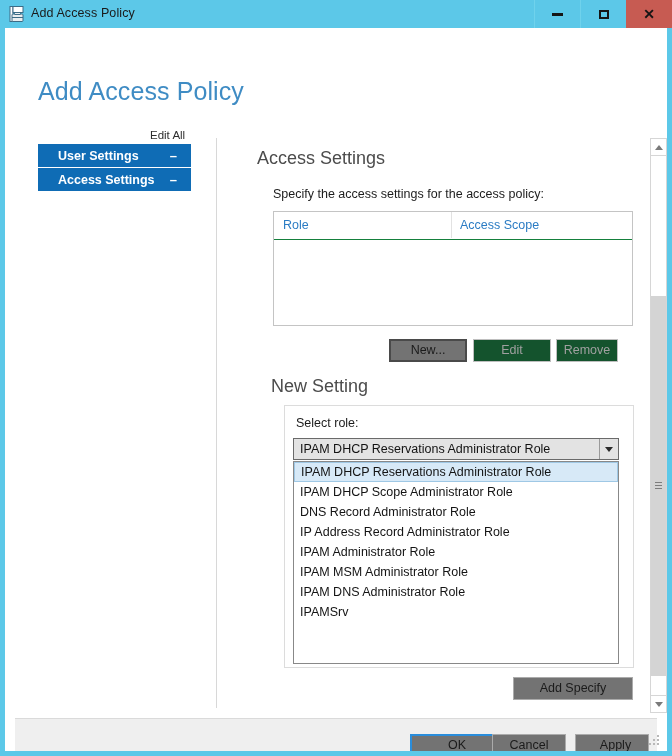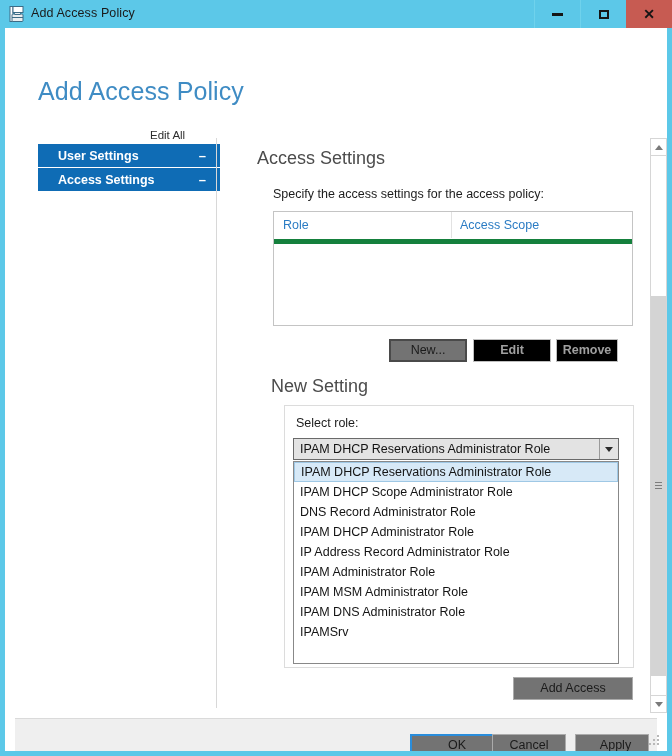--- a/index.html
+++ b/index.html
@@ -110,21 +110,21 @@
     position: absolute;
     left: 145px; top: 101px;
     font-size: 11.5px;
     color: #2d2d2d;
     cursor: pointer;
     white-space: nowrap;
   }
   .nav-list {
     position: absolute;
     left: 33px; top: 116px;
-    width: 182px;
+    width: 153px;
   }
   .nav-item {
     position: relative;
     height: 23px;
     background: #0f6cb5;
     color: #ffffff;
     font-size: 12.5px;
     font-weight: bold;
     display: flex;
     align-items: center;
@@ -170,21 +170,21 @@
     left: 268px; top: 183px;
     width: 360px;
     height: 115px;
     background: #ffffff;
     border: 1px solid #c4c4c4;
     box-sizing: border-box;
   }
   .grid-header {
     position: relative;
     height: 27px;
-    border-bottom: 5px solid #15803d;
+    border-bottom: 1px solid #15803d;
   }
   .grid-col {
     position: absolute;
     top: 6px;
     font-size: 12.5px;
     color: #2b7cc4;
     cursor: pointer;
     white-space: nowrap;
   }
   .grid-col.c1 { left: 9px; }
@@ -206,21 +206,21 @@
     font-family: "Liberation Sans", sans-serif;
     font-size: 12.5px;
     color: #1b1b1b;
     text-align: center;
     line-height: 21px;
     cursor: default;
     padding: 0;
     white-space: nowrap;
   }
   .btn.focused { border: 2px solid #4a4a4a; line-height: 19px; }
-  .btn.disabled { color: #a0a0a0; border-color: #bfbfbf; background: #000000; font-weight: bold; }
+  .btn.disabled { color: #a0a0a0; border-color: #bfbfbf; background: #14532d; }
   .btn.default-btn { border: 2px solid #2a8ddb; line-height: 19px; }
 
   .btn-new    { left: 384px; top: 311px; width: 78px; }
   .btn-edit   { left: 468px; top: 311px; width: 78px; }
   .btn-remove { left: 551px; top: 311px; width: 62px; }
 
   
   .group-title {
     position: absolute;
     left: 266px; top: 348px;
@@ -468,29 +468,28 @@
       <span class="combo-value">IPAM DHCP Reservations Administrator Role</span>
       <span class="combo-arrow-box">
         <span class="arrow-down"></span>
       </span>
     </div>
 
     <div class="dropdown">
       <div class="dd-item selected">IPAM DHCP Reservations Administrator Role</div>
       <div class="dd-item">IPAM DHCP Scope Administrator Role</div>
       <div class="dd-item">DNS Record Administrator Role</div>
-      <div class="dd-item">IPAM DHCP Administrator Role</div>
       <div class="dd-item">IP Address Record Administrator Role</div>
       <div class="dd-item">IPAM Administrator Role</div>
       <div class="dd-item">IPAM MSM Administrator Role</div>
       <div class="dd-item">IPAM DNS Administrator Role</div>
       <div class="dd-item">IPAMSrv</div>
     </div>
 
-    <button class="btn btn-addsetting">Add Access</button>
+    <button class="btn btn-addsetting">Add Specify</button>
 
     <div class="scrollbar">
       <div class="sb-arrow up">
         <span class="sb-up-glyph"></span>
       </div>
       <div class="sb-thumb">
         <span class="sb-grip">
           <i></i>
             <i></i>
             <i></i>

